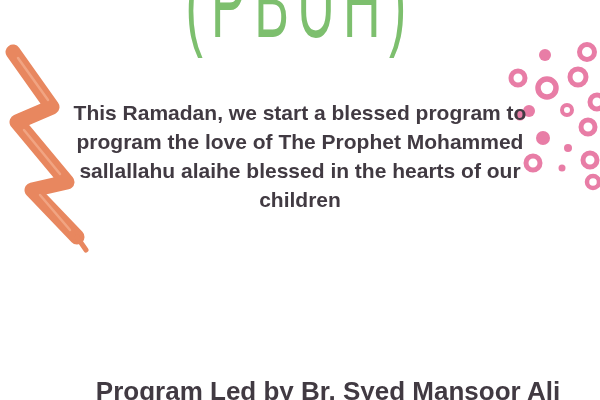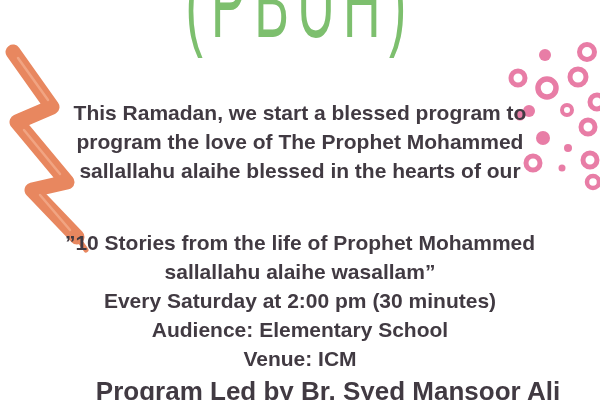--- a/index.html
+++ b/index.html
@@ -98,25 +98,19 @@
       <circle cx="87" cy="124" r="7" stroke-width="5"></circle>
       <circle cx="30" cy="127" r="7" stroke-width="5"></circle>
       <circle cx="90" cy="146" r="6" stroke-width="4.5"></circle>
     </g>
   </svg>
 
   <div class="textblock intro" style="color: rgb(65, 58, 66);">
     <div>This Ramadan, we start a blessed program to</div>
     <div>program the love of The Prophet Mohammed</div>
     <div>sallallahu alaihe blessed in the hearts of our</div>
+    <div>children</div>
   </div>
 
-  <div class="textblock details" style="color: rgb(65, 58, 66);">
-    <div>”10 Stories from the life of Prophet Mohammed</div>
-    <div>sallallahu alaihe wasallam”</div>
-    <div>Every Saturday at 2:00 pm (30 minutes)</div>
-    <div>Audience: Elementary School</div>
-    <div>Venue: ICM</div>
-  </div>
 
   <div class="textblock footer" style="color: rgb(65, 58, 66);">Program Led by Br. Syed Mansoor Ali</div>
 
 </div>
 
 </body></html>

